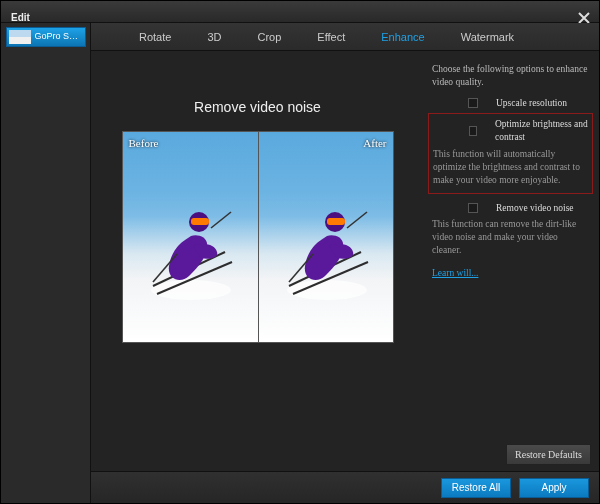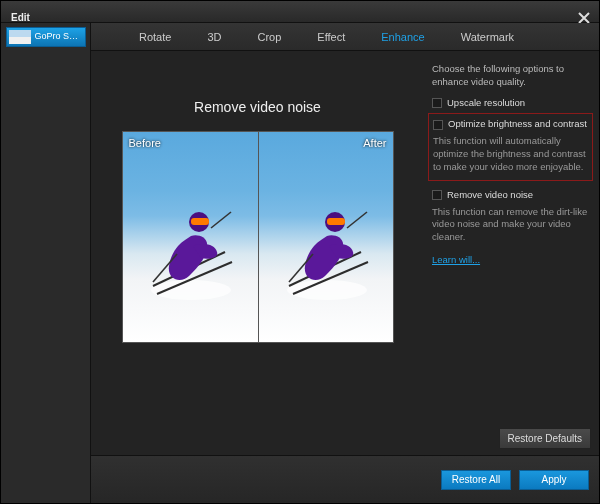--- a/index.html
+++ b/index.html
@@ -85,53 +85,55 @@
     display:flex; border:1px solid #555;
   }
   .pv-pane {
     width:135px; height:210px; position:relative;
     overflow:hidden;
   }
   .pv-pane + .pv-pane { border-left:1px solid #555; }
   .pv-label {
     position:absolute; top:5px; font-size:11px; color:#fff;
     text-shadow:0 0 3px #000;
+    font-family:Liberation Serif, serif;
   }
   .pv-label.before { left:6px; }
   .pv-label.after  { right:6px; }
   .sky {
     position:absolute; inset:0;
     background: linear-gradient(180deg,#5aa9de 0%, #6bb3e2 28%, #7dbce6 40%, #d9e8f1 58%, #f2f4f6 70%, #ffffff 100%);
   }
   .skier {
     position:absolute; left:24px; top:62px; width:90px; height:110px;
   }
   .options {
     width:175px; padding:12px 10px 10px 8px;
     font-size:9.5px; line-height:1.35; color:#bbb;
     position:relative;
+    font-family:Liberation Serif, serif;
   }
   .opt-intro { margin-bottom:8px; }
-  .chk-row { display:flex; align-items:center; gap:5px; margin-bottom:4px; }
+  .chk-row { display:flex; align-items:center; gap:18px; margin-bottom:4px;margin-left:36px; }
   .chk {
     width:10px; height:10px; background:#1a1a1a;
     border:1px solid #555;
   }
   .chk-label { color:#ddd; }
   .opt-desc { color:#999; margin-bottom:10px; }
   .hl-box { border:1px solid #8b1a1a; padding:4px 4px 6px; margin:0 -4px 8px; }
   .learn { color:#1fa1e6; text-decoration:underline; cursor:pointer; }
   .restore-defaults {
     position:absolute; right:8px; bottom:6px;
     background:linear-gradient(#4a4a4a,#3a3a3a);
     border:1px solid #222; color:#ddd;
     padding:3px 8px; font-size:10px; cursor:pointer;
   }
   .footer {
-    height:48px; background:linear-gradient(#303030,#262626);
+    height:32px; background:linear-gradient(#303030,#262626);
     border-top:1px solid #111;
     display:flex; justify-content:flex-end; align-items:center;
     padding-right:10px; gap:8px;
   }
   .btn {
     min-width:70px; height:20px; font-size:10px;
     display:flex;align-items:center;justify-content:center;
     cursor:pointer; color:#fff;
     border:1px solid #0a5d94;
     background:linear-gradient(#1a97dd,#0b7ac0);

